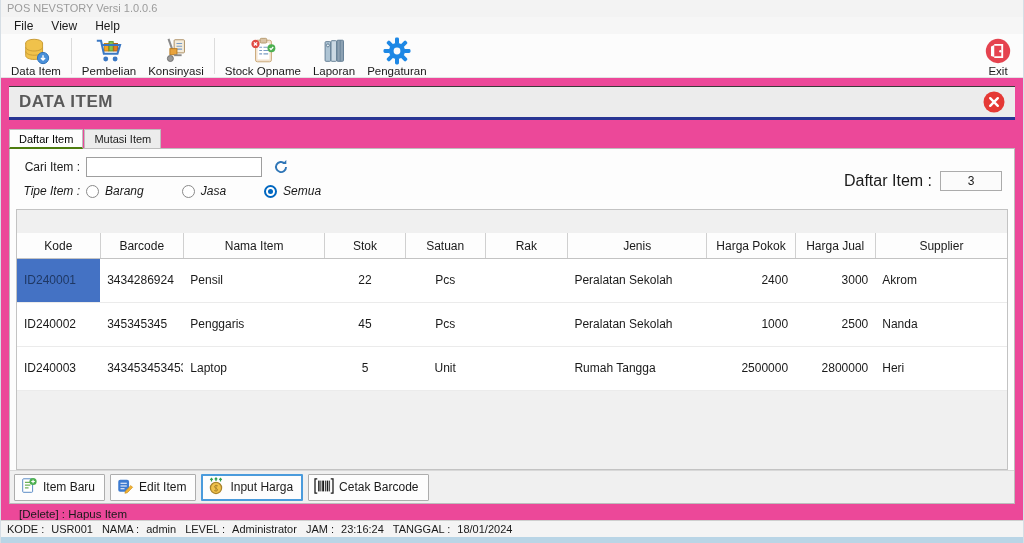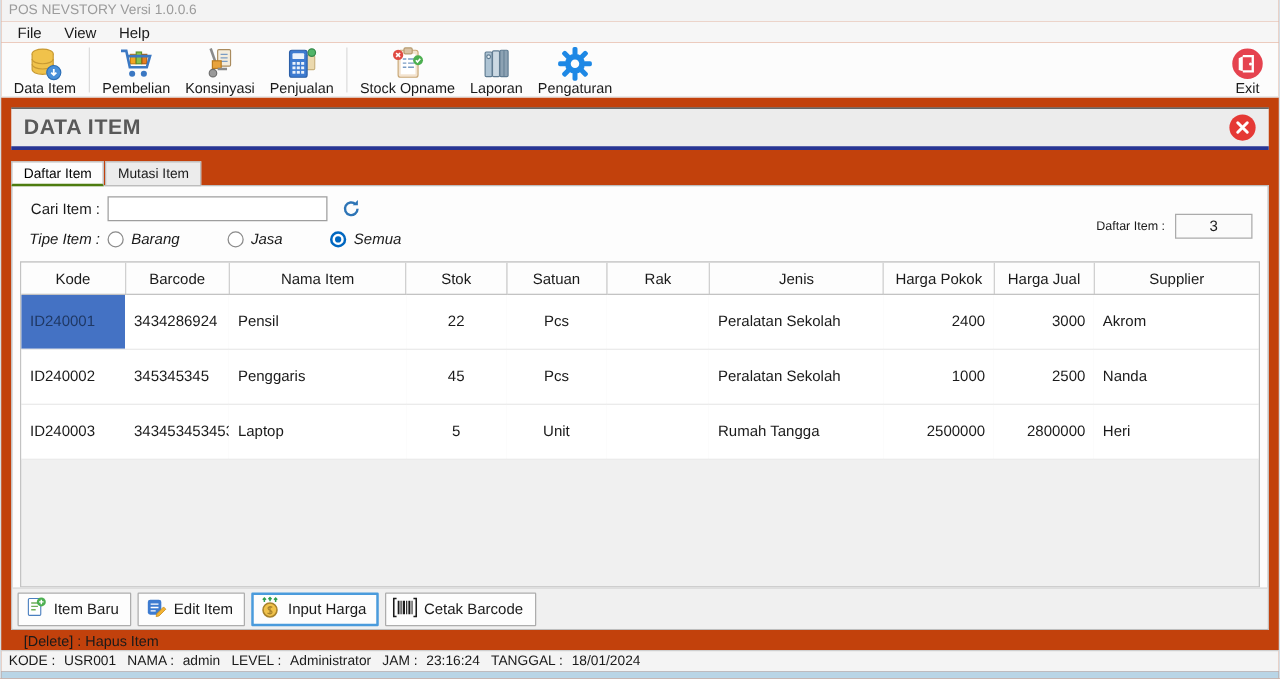--- a/index.html
+++ b/index.html
@@ -1,19 +1,19 @@
 <!DOCTYPE html>
 <html><head>
 <meta charset="utf-8">
 <style>
   * { margin:0; padding:0; box-sizing:border-box; }
   html,body { width:1024px; height:543px; overflow:hidden; }
   body { font-family:"Liberation Sans", sans-serif; background:#f0f0f0; }
   .window { width:1024px; height:543px; display:flex; flex-direction:column;
-            border-left:1px solid #d6dee5; border-right:1px solid #d6dee5; background:#c2410c; }
+            border-left:1px solid #d6dee5; border-right:1px solid #d6dee5; background:#ec4899; }
 
   
   .titlebar { height:17px; background:#f3f3f3; display:flex; align-items:center;
               padding-left:6px; font-size:11px; color:#9b9b9b; }
 
   
   .menubar { height:18px; background:#f6f6f6; display:flex; align-items:center; padding-left:4px; }
   .menu-item { font-size:12px; color:#1a1a1a; padding:1px 9px; cursor:default; }
 
   
@@ -53,27 +53,27 @@
   .radio-group { display:flex; align-items:center; }
   .radio-opt { display:flex; align-items:center; margin-right:38px; cursor:pointer; }
   .radio-circle { width:13px; height:13px; border-radius:50%; border:1px solid #8a8a8a;
                   background:#fff; margin-right:6px; position:relative; }
   .radio-opt.selected .radio-circle { border:2px solid #0067c0; }
   .radio-opt.selected .radio-circle::after { content:""; position:absolute; left:2px; top:2px;
                   width:5px; height:5px; border-radius:50%; background:#0067c0; }
   .radio-label { font-size:12px; color:#1a1a1a; }
 
   .daftar-count { position:absolute; right:12px; top:22px; display:flex; align-items:center; }
-  .daftar-label { font-size:10px; color:#1a1a1a; margin-right:8px; }
+  .daftar-label { font-size:16px; color:#1a1a1a; margin-right:8px; }
   .count-box { width:62px; height:20px; border:1px solid #ababab; background:#fbfbfb;
                font-size:12px; color:#1a1a1a; display:flex; align-items:center; justify-content:center; }
 
   
   .grid-wrap { margin-top:7px; flex:1; border:1px solid #c3c3c3; background:#f0f0f0; overflow:hidden; }
-  table.grid { width:100%; border-collapse:collapse; table-layout:fixed; }
+  table.grid { width:100%; border-collapse:collapse; table-layout:fixed;margin-top:23px; }
   table.grid th { background:#fdfdfd; font-size:12px; font-weight:normal; color:#1a1a1a;
                   height:25px; border-right:1px solid #d0d0d0; border-bottom:1px solid #c3c3c3;
                   text-align:center; overflow:hidden; white-space:nowrap; }
   table.grid th:last-child { border-right:none; }
   table.grid td { background:#fff; font-size:12px; color:#1a1a1a; height:44px;
                   border-bottom:1px solid #ebebeb; padding:0 7px;
                   overflow:hidden; white-space:nowrap; }
   table.grid td.al { text-align:left; } table.grid td.ac { text-align:center; }
   table.grid td.ar { text-align:right; }
   table.grid td.selected { background:#4472c4; color:#1f3864; }
@@ -151,42 +151,20 @@
           <rect x="14" y="4" width="11" height="14" rx="1" fill="#F4ECDC" stroke="#A98B5E"></rect>
           <path d="M16.5 8h6M16.5 11h6M16.5 14h6" stroke="#7a9cc4" stroke-width="1.1"></path>
           <rect x="9.5" y="13.5" width="7.5" height="6.5" fill="#E8A33D" stroke="#B97A1F"></rect>
           <path d="M14 20.5h8" stroke="#8a8a8a" stroke-width="2"></path>
           <circle cx="10" cy="24" r="3.2" fill="#9a9a9a" stroke="#6e6e6e"></circle>
         </svg>
       </span>
       <span class="tool-label">Konsinyasi</span>
     </div>
 
-    <div class="tool-item">
-      <span>
-        <svg viewBox="0 0 32 32" width="30" height="30">
-          <rect x="20" y="9" width="7.5" height="12" rx="1" fill="#EBD9AE" stroke="#C9B27E"></rect>
-          <rect x="6" y="4.5" width="15" height="23" rx="2" fill="#3D7BD0" stroke="#2B5FA8"></rect>
-          <rect x="8.5" y="7" width="10" height="5" rx="0.8" fill="#EAF2FB"></rect>
-          <g fill="#EAF2FB">
-            <rect x="8.5" y="14.5" width="2.6" height="2.4"></rect>
-              <rect x="12.2" y="14.5" width="2.6" height="2.4"></rect>
-              <rect x="15.9" y="14.5" width="2.6" height="2.4"></rect>
-            <rect x="8.5" y="18.3" width="2.6" height="2.4"></rect>
-              <rect x="12.2" y="18.3" width="2.6" height="2.4"></rect>
-              <rect x="15.9" y="18.3" width="2.6" height="2.4"></rect>
-            <rect x="8.5" y="22.1" width="2.6" height="2.4"></rect>
-              <rect x="12.2" y="22.1" width="2.6" height="2.4"></rect>
-              <rect x="15.9" y="22.1" width="2.6" height="2.4"></rect>
-          </g>
-          <circle cx="25" cy="6.5" r="3.2" fill="#52B56A" stroke="#378A4C"></circle>
-        </svg>
-      </span>
-      <span class="tool-label">Penjualan</span>
-    </div>
 
     <div class="tool-sep"></div>
 
     <div class="tool-item">
       <span>
         <svg viewBox="0 0 32 32" width="30" height="30">
           <rect x="8" y="4.5" width="17" height="23" rx="2" fill="#F3E3CF" stroke="#C9A877"></rect>
           <rect x="10.2" y="7.5" width="12.6" height="17.5" fill="#fff"></rect>
           <rect x="13" y="2.5" width="7" height="5" rx="1.2" fill="#D9C3A5" stroke="#B59A6E"></rect>
           <path d="M12 12h3M16.5 12h5M12 15.5h3M16.5 15.5h5M12 19h3M16.5 19h5" stroke="#7a9cc4" stroke-width="1.2"></path>

